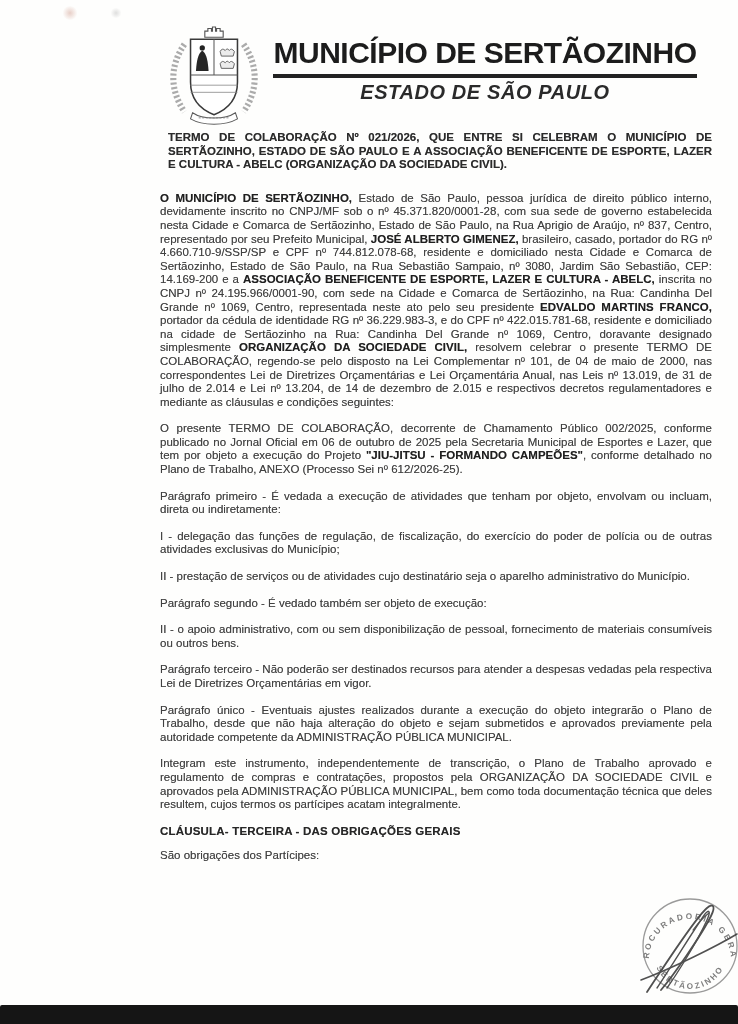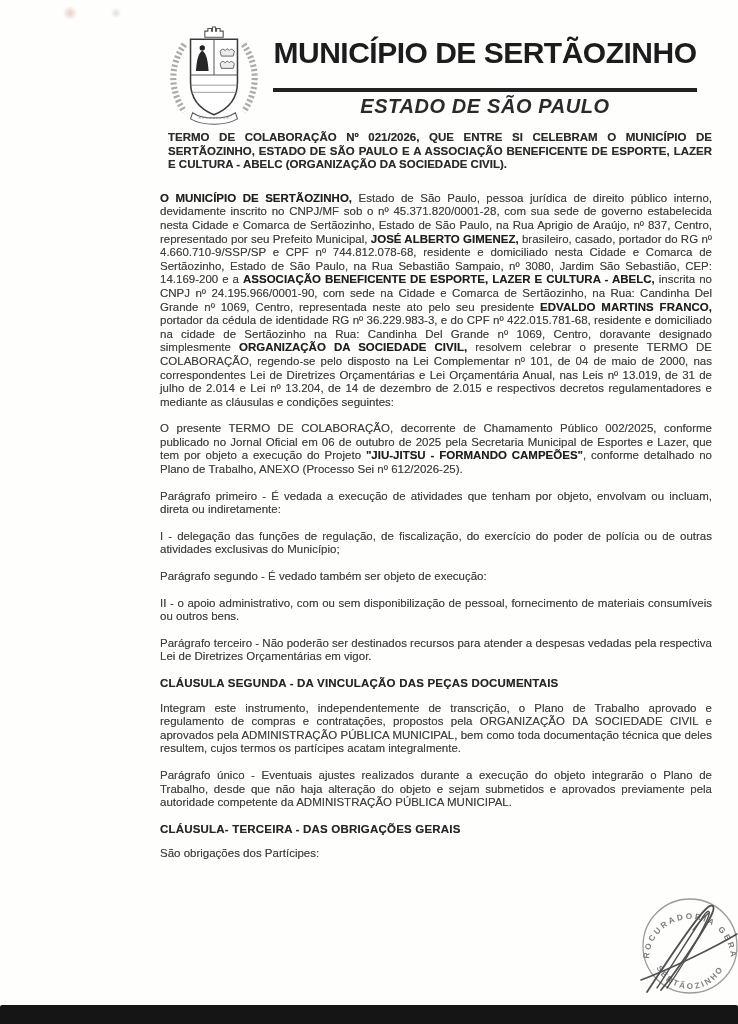--- a/index.html
+++ b/index.html
@@ -8,21 +8,21 @@
     background:#fefefd;overflow:hidden;
     font-family:"Liberation Sans","DejaVu Sans",sans-serif;
     color:#414141;
   }
   
   .crest{position:absolute;left:168px;top:26px;width:92px;height:100px;}
   .header-text{position:absolute;left:264px;top:36px;width:442px;text-align:center;}
   .muni-title{
     display:inline-block;white-space:nowrap;
     font-size:30px;font-weight:bold;letter-spacing:-0.5px;color:#1c1c1c;
-    border-bottom:4px solid #222;padding-bottom:18px;
+    border-bottom:4px solid #222;padding-bottom:4px;
   }
   .muni-subtitle{
     margin-top:3px;font-size:20px;font-weight:bold;font-style:italic;
     letter-spacing:0.6px;color:#2a2a2a;
   }
   
   .doc{
     position:absolute;left:160px;top:131px;width:552px;
     font-size:11.5px;line-height:13.6px;text-align:justify;
     text-shadow:0 0 0.3px rgba(60,60,60,0.55);
@@ -80,27 +80,27 @@
 
     <p class="recital">TERMO DE COLABORAÇÃO Nº 021/2026, QUE ENTRE SI CELEBRAM O MUNICÍPIO DE SERTÃOZINHO, ESTADO DE SÃO PAULO E A ASSOCIAÇÃO BENEFICENTE DE ESPORTE, LAZER E CULTURA - ABELC (ORGANIZAÇÃO DA SOCIEDADE CIVIL).</p>
 
     <p><span class="b">O MUNICÍPIO DE SERTÃOZINHO,</span><span> Estado de São Paulo, pessoa jurídica de direito público interno, devidamente inscrito no CNPJ/MF sob o nº 45.371.820/0001-28, com sua sede de governo estabelecida nesta Cidade e Comarca de Sertãozinho, Estado de São Paulo, na Rua Aprigio de Araújo, nº 837, Centro, representado por seu Prefeito Municipal, </span><span class="b">JOSÉ ALBERTO GIMENEZ,</span><span> brasileiro, casado, portador do RG nº 4.660.710-9/SSP/SP e CPF nº 744.812.078-68, residente e domiciliado nesta Cidade e Comarca de Sertãozinho, Estado de São Paulo, na Rua Sebastião Sampaio, nº 3080, Jardim São Sebastião, CEP: 14.169-200 e a </span><span class="b">ASSOCIAÇÃO BENEFICENTE DE ESPORTE, LAZER E CULTURA - ABELC,</span><span> inscrita no CNPJ nº 24.195.966/0001-90, com sede na Cidade e Comarca de Sertãozinho, na Rua: Candinha Del Grande nº 1069, Centro, representada neste ato pelo seu presidente </span><span class="b">EDVALDO MARTINS FRANCO,</span><span> portador da cédula de identidade RG nº 36.229.983-3, e do CPF nº 422.015.781-68, residente e domiciliado na cidade de Sertãozinho na Rua: Candinha Del Grande nº 1069, Centro, doravante designado simplesmente </span><span class="b">ORGANIZAÇÃO DA SOCIEDADE CIVIL,</span><span> resolvem celebrar o presente TERMO DE COLABORAÇÃO, regendo-se pelo disposto na Lei Complementar nº 101, de 04 de maio de 2000, nas correspondentes Lei de Diretrizes Orçamentárias e Lei Orçamentária Anual, nas Leis nº 13.019, de 31 de julho de 2.014 e Lei nº 13.204, de 14 de dezembro de 2.015 e respectivos decretos regulamentadores e mediante as cláusulas e condições seguintes:</span></p>
 
 
     <p><span>O presente TERMO DE COLABORAÇÃO, decorrente de Chamamento Público 002/2025, conforme publicado no Jornal Oficial em 06 de outubro de 2025 pela Secretaria Municipal de Esportes e Lazer, que tem por objeto a execução do Projeto </span><span class="b">"JIU-JITSU - FORMANDO CAMPEÕES"</span><span>, conforme detalhado no Plano de Trabalho, ANEXO (Processo Sei nº 612/2026-25).</span></p>
 
     <p>Parágrafo primeiro - É vedada a execução de atividades que tenham por objeto, envolvam ou incluam, direta ou indiretamente:</p>
     <p>I - delegação das funções de regulação, de fiscalização, do exercício do poder de polícia ou de outras atividades exclusivas do Município;</p>
+    <p>II - prestação de serviços ou de atividades cujo destinatário seja o aparelho administrativo do Município.</p>
     <p>Parágrafo segundo - É vedado também ser objeto de execução:</p>
     <p>II - o apoio administrativo, com ou sem disponibilização de pessoal, fornecimento de materiais consumíveis ou outros bens.</p>
     <p>Parágrafo terceiro - Não poderão ser destinados recursos para atender a despesas vedadas pela respectiva Lei de Diretrizes Orçamentárias em vigor.</p>
 
-    <p class="clause-heading">CLÁUSULA SEGUNDA - DA VINCULAÇÃO DAS PEÇAS DOCUMENTAIS</p>
+    <p>Parágrafo único - Eventuais ajustes realizados durante a execução do objeto integrarão o Plano de Trabalho, desde que não haja alteração do objeto e sejam submetidos e aprovados previamente pela autoridade competente da ADMINISTRAÇÃO PÚBLICA MUNICIPAL.</p>
     <p>Integram este instrumento, independentemente de transcrição, o Plano de Trabalho aprovado e regulamento de compras e contratações, propostos pela ORGANIZAÇÃO DA SOCIEDADE CIVIL e aprovados pela ADMINISTRAÇÃO PÚBLICA MUNICIPAL, bem como toda documentação técnica que deles resultem, cujos termos os partícipes acatam integralmente.</p>
-    <p>Parágrafo único - Eventuais ajustes realizados durante a execução do objeto integrarão o Plano de Trabalho, desde que não haja alteração do objeto e sejam submetidos e aprovados previamente pela autoridade competente da ADMINISTRAÇÃO PÚBLICA MUNICIPAL.</p>
 
     <p class="clause-heading">CLÁUSULA- TERCEIRA - DAS OBRIGAÇÕES GERAIS</p>
     <p>São obrigações dos Partícipes:</p>
 
   </div>
 
   <svg class="stamp" viewBox="0 0 112 122" aria-hidden="true">
     <defs>
       <path id="arcTop" d="M 16,76 A 41,41 0 1 1 98,76"></path>
       <path id="arcBottom" d="M 20,68 A 37,37 0 0 0 94,68"></path>

